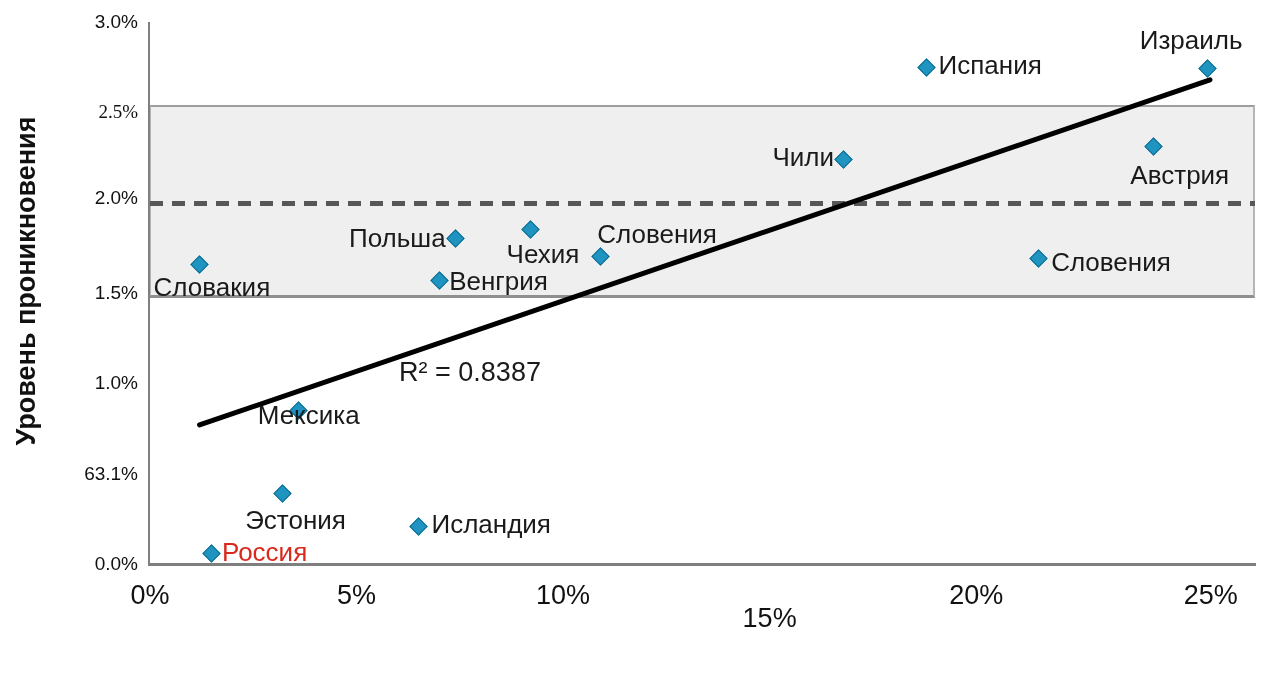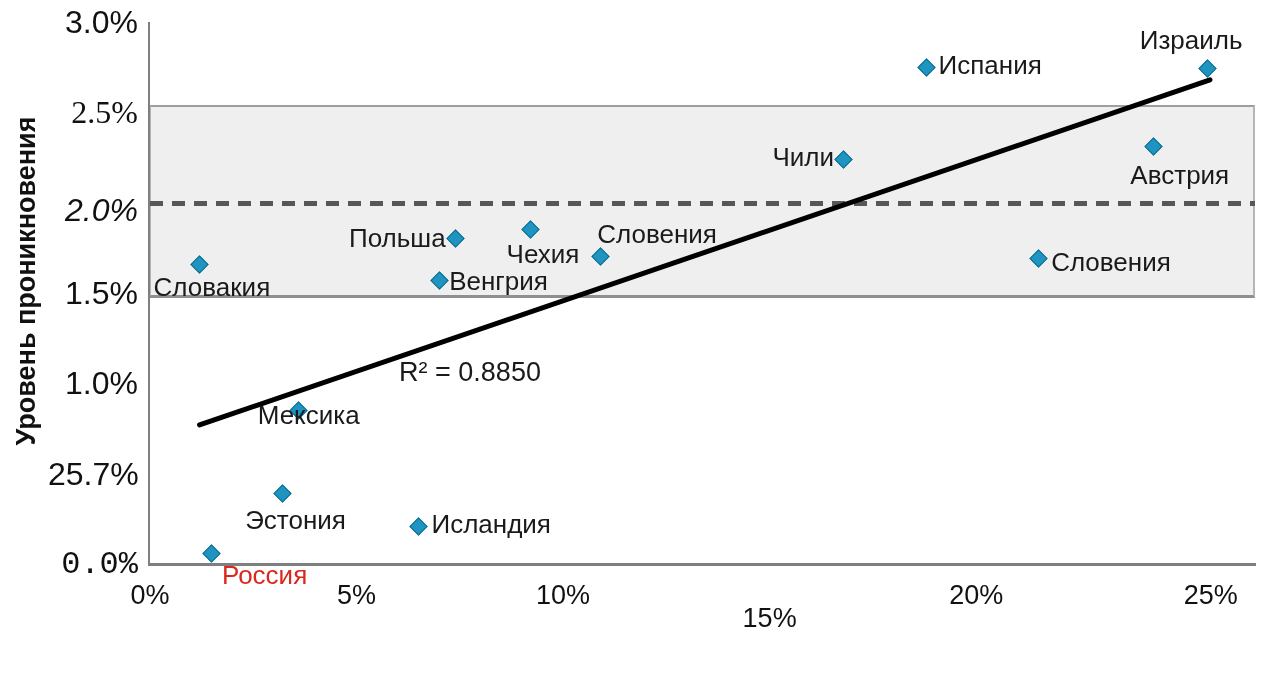--- a/index.html
+++ b/index.html
@@ -26,21 +26,21 @@
     position:absolute;left:163px;top:112px;font-size:27px;color:#1a1a1a;
     white-space:nowrap;z-index:2;
   }
   .dashed{
     position:absolute;left:150px;width:1105px;height:5px;z-index:2;
     background:repeating-linear-gradient(90deg,#575757 0 13px,rgba(0,0,0,0) 13px 22px);
   }
   .yaxis-line{position:absolute;left:148px;top:22px;width:2px;height:542px;background:#7f7f7f;z-index:3;}
   .xaxis-line{position:absolute;left:148px;top:563px;width:1108px;height:3px;background:#7f7f7f;z-index:3;}
   .ytick{
-    position:absolute;left:48px;width:90px;text-align:right;font-size:32px;color:#111;
+    position:absolute;left:48px;width:90px;text-align:right;font-size:19px;color:#111;
     transform:translateY(-50%);white-space:nowrap;
   }
   .xtick{
     position:absolute;top:580px;font-size:27px;color:#111;
     transform:translateX(-50%);white-space:nowrap;
   }
   svg.trend{position:absolute;left:0;top:0;z-index:4;}
   .pt{
     position:absolute;width:11px;height:11px;background:#2094c0;border:1px solid #0f6e91;
     transform:rotate(45deg);z-index:5;box-sizing:content-box;
@@ -63,27 +63,27 @@
   <div id="band" class="band" style="top: 105.107px; height: 193.313px; background: rgb(239, 239, 239);"></div>
   <div id="dashed" class="dashed" style="top: 200.667px;"></div>
 
   <div class="yaxis-line"></div>
   <div class="xaxis-line"></div>
 
   <svg id="trendsvg" class="trend" width="1263" height="681">
     <line id="trendline" stroke-width="5" stroke-linecap="round" x1="199.57009345794393" y1="424.88666666666666" x2="1209.9738317757008" y2="79.81333333333328" stroke="#000000"></line>
   </svg>
 
-  <div class="r2">R² = 0.8850</div>
+  <div class="r2">R² = 0.8387</div>
 
   <div id="marks">
       <div class="pt" style="left: 193.07px; top: 257.593px; background: rgb(32, 148, 192); border-color: rgb(15, 110, 145);"></div>
       <div class="ptlabel" style="left: 153.57px; top: 272.093px; transform: translate(0px, 0px);">Словакия</div>
       <div class="pt" style="left: 205.463px; top: 546.66px; background: rgb(32, 148, 192); border-color: rgb(15, 110, 145);"></div>
-      <div class="ptlabel" style="color: rgb(217, 40, 30); left: 221.963px; top: 552.16px; transform: translate(0px, -50%); margin-top: 23px;">Россия</div>
+      <div class="ptlabel" style="color: rgb(217, 40, 30); left: 221.963px; top: 552.16px; transform: translate(0px, -50%);">Россия</div>
       <div class="pt" style="left: 275.687px; top: 487.04px; background: rgb(32, 148, 192); border-color: rgb(15, 110, 145);"></div>
       <div class="ptlabel" style="left: 245.187px; top: 504.54px; transform: translate(0px, 0px);">Эстония</div>
       <div class="pt" style="left: 292.21px; top: 403.933px; background: rgb(32, 148, 192); border-color: rgb(15, 110, 145);"></div>
       <div class="ptlabel" style="left: 257.71px; top: 400px; transform: translate(0px, 0px);">Мексика</div>
       <div class="pt" style="left: 412.005px; top: 519.56px; background: rgb(32, 148, 192); border-color: rgb(15, 110, 145);"></div>
       <div class="ptlabel" style="left: 431.505px; top: 524.06px; transform: translate(0px, -50%);">Исландия</div>
       <div class="pt" style="left: 432.659px; top: 273.853px; background: rgb(32, 148, 192); border-color: rgb(15, 110, 145);"></div>
       <div class="ptlabel" style="left: 449.159px; top: 281.353px; transform: translate(0px, -50%);">Венгрия</div>
       <div class="pt" style="left: 449.182px; top: 232.3px; background: rgb(32, 148, 192); border-color: rgb(15, 110, 145);"></div>
       <div class="ptlabel" style="left: 445.682px; top: 237.8px; transform: translate(-100%, -50%);">Польша</div>
@@ -95,25 +95,25 @@
       <div class="ptlabel" style="left: 833.981px; top: 157px; transform: translate(-100%, -50%);">Чили</div>
       <div class="pt" style="left: 920.098px; top: 60.6667px; background: rgb(32, 148, 192); border-color: rgb(15, 110, 145);"></div>
       <div class="ptlabel" style="left: 938.598px; top: 65.1667px; transform: translate(0px, -50%);">Испания</div>
       <div class="pt" style="left: 1031.63px; top: 252.173px; background: rgb(32, 148, 192); border-color: rgb(15, 110, 145);"></div>
       <div class="ptlabel" style="left: 1051.13px; top: 261.673px; transform: translate(0px, -50%);">Словения</div>
       <div class="pt" style="left: 1147.29px; top: 140.16px; background: rgb(32, 148, 192); border-color: rgb(15, 110, 145);"></div>
       <div class="ptlabel" style="left: 1179.79px; top: 159.66px; transform: translate(-50%, 0px);">Австрия</div>
       <div class="pt" style="left: 1201px; top: 62.4733px; background: rgb(32, 148, 192); border-color: rgb(15, 110, 145);"></div>
       <div class="ptlabel" style="left: 1242.5px; top: 54.9733px; transform: translate(-100%, -100%);">Израиль</div>
     </div>
-<div class="ytick" style="top: 564px; font-family: Liberation Mono, monospace;">0.0%</div>
-    <div class="ytick" style="top: 473.667px;">25.7%</div>
+<div class="ytick" style="top: 564px;">0.0%</div>
+    <div class="ytick" style="top: 473.667px;">63.1%</div>
     <div class="ytick" style="top: 383.333px;">1.0%</div>
     <div class="ytick" style="top: 293px;">1.5%</div>
-    <div class="ytick" style="top: 210px; font-style: italic;">2.0%</div>
+    <div class="ytick" style="top: 198px;">2.0%</div>
     <div class="ytick" style="top: 112.333px; font-family: Liberation Serif, serif;">2.5%</div>
     <div class="ytick" style="top: 22px;">3.0%</div>
     <div class="xtick" style="left: 150px;">0%</div>
     <div class="xtick" style="left: 356.542px;">5%</div>
     <div class="xtick" style="left: 563.084px;">10%</div>
     <div class="xtick" style="left: 769.626px; margin-top: 23px;">15%</div>
     <div class="xtick" style="left: 976.168px;">20%</div>
     <div class="xtick" style="left: 1182.71px; margin-left: 28px;">25%</div>
   </div>
 

